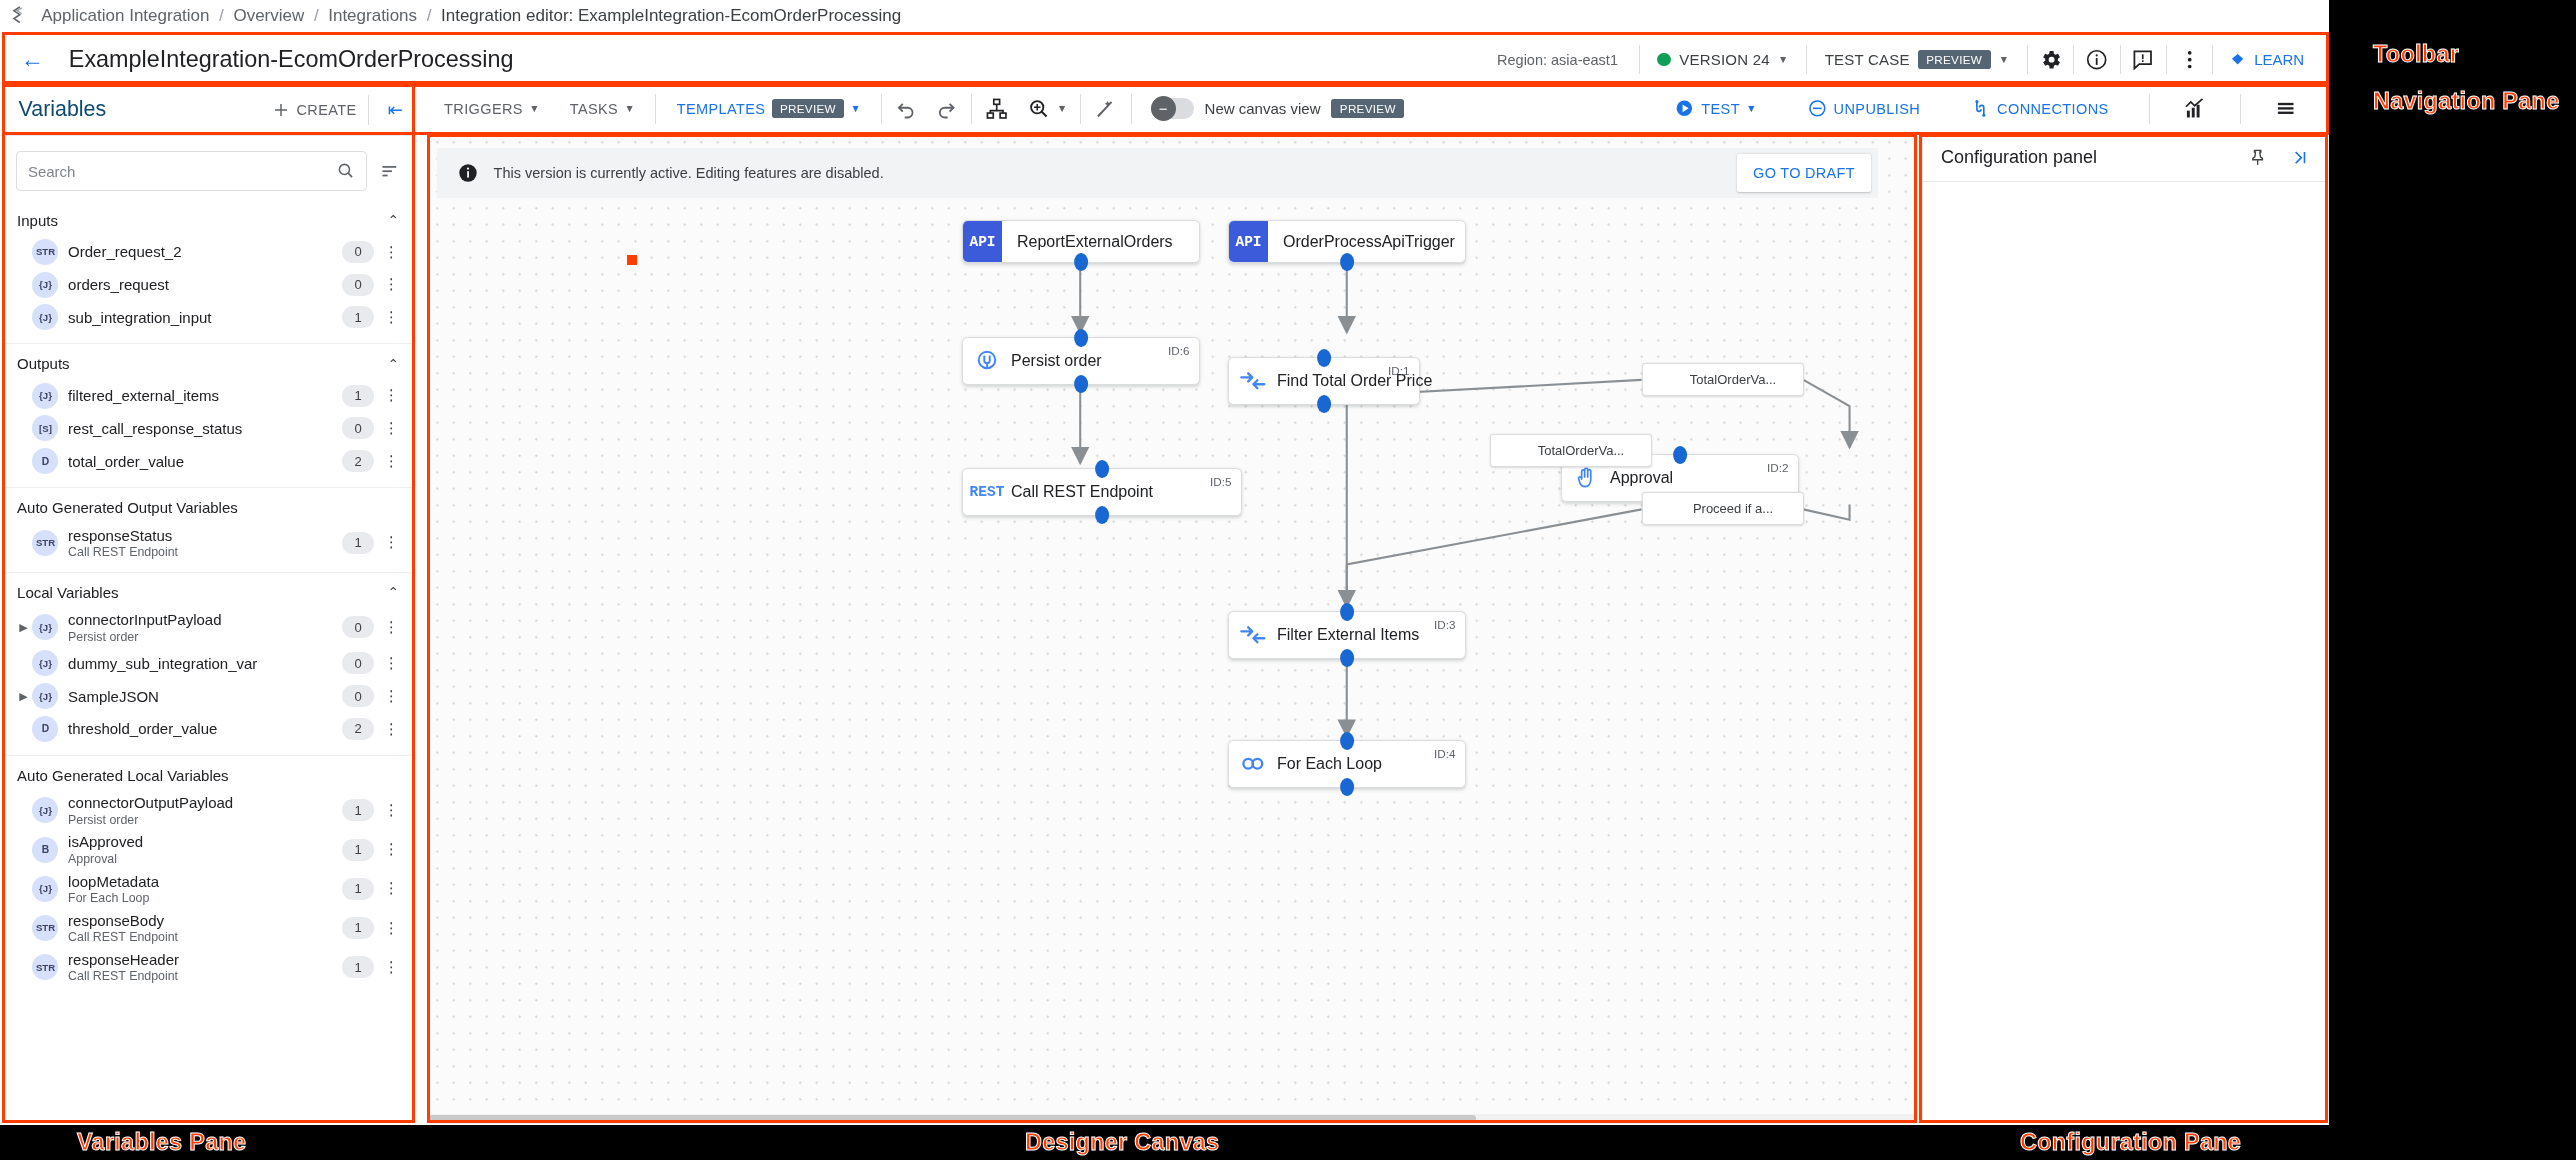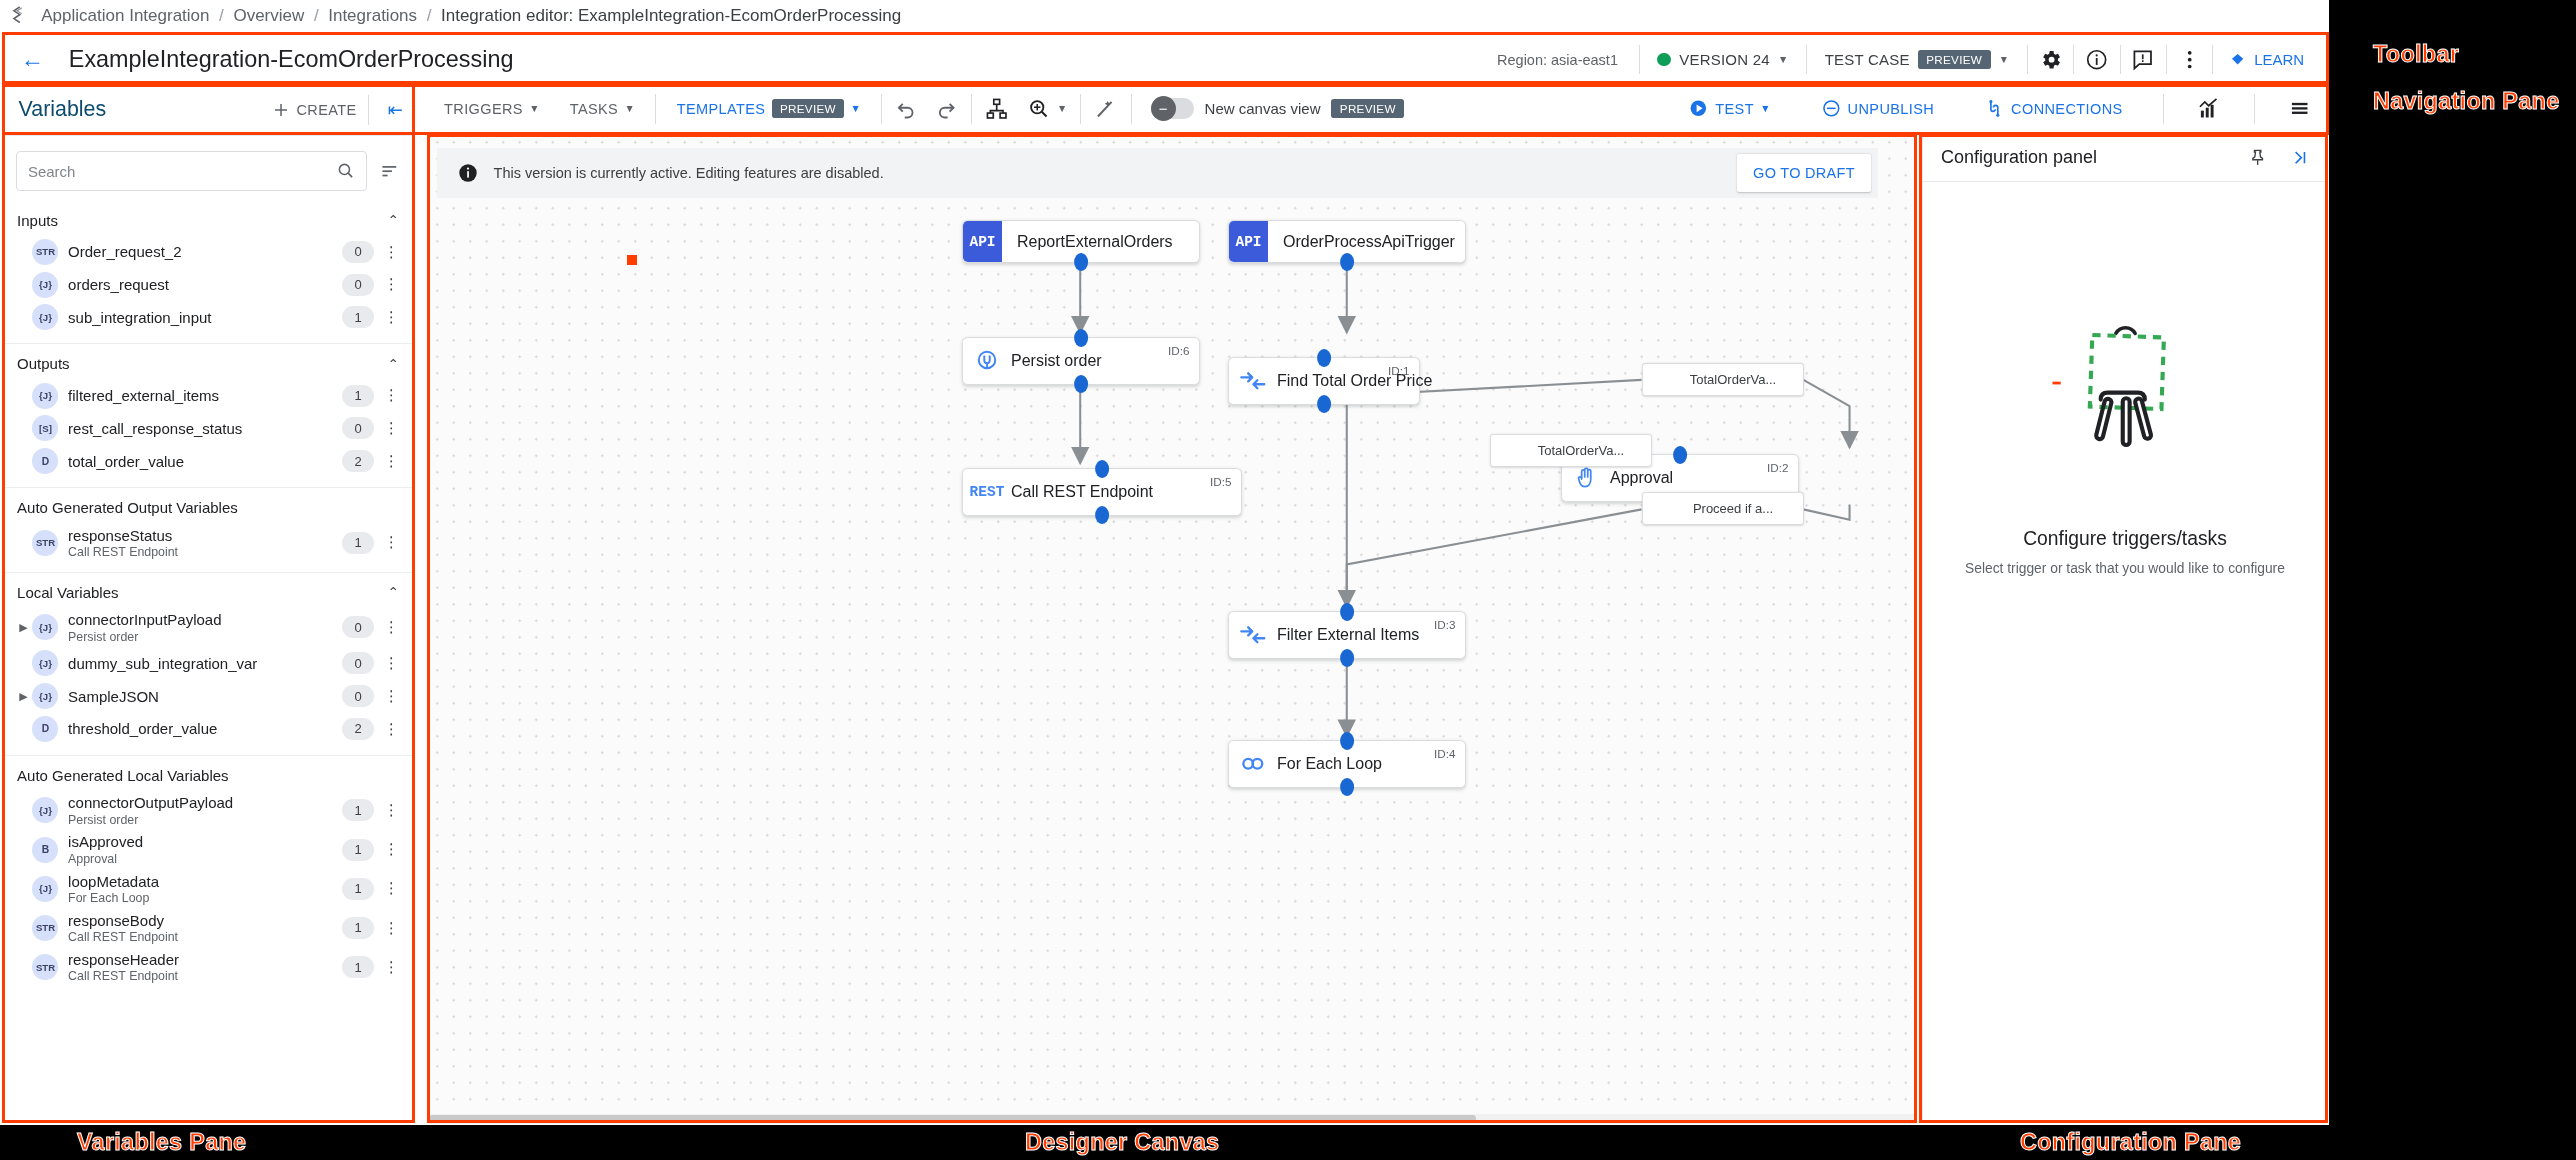--- a/index.html
+++ b/index.html
@@ -114,21 +114,21 @@
   .tb-div { width: 0.7px; height: 30px; background: #dadce0; margin: 0 5.5px; }
   .tb-icon { width: 39px; height: 36px; display: flex; align-items: center; justify-content: center; cursor: pointer; }
   .toggle-track {
     width: 43px; height: 20.7px; border-radius: 10.3px; background: #dadce0; position: relative; cursor: pointer;
   }
   .toggle-knob {
     position: absolute; left: 0; top: -2.1px; width: 25px; height: 25px; border-radius: 50%;
     background: #5f6368; display: flex; align-items: center; justify-content: center; color: #fff; font-size: 15px; line-height: 1;
   }
   .canvas-view-label { font-size: 15px; color: #3c4043; margin-left: 11px; white-space: nowrap; }
-  .tb-right { margin-left: auto; display: flex; align-items: center; padding-right: 10px; gap: 20px; }
+  .tb-right { margin-left: auto; display: flex; align-items: center; padding-right: 24px; gap: 20px; }
 
   
   .canvas {
     position: absolute; left: 429px; top: 134px; width: 1487px; height: 987px;
     background-color: #fbfbfb;
     background-image: radial-gradient(#d8d8d8 1.1px, transparent 1.2px);
     background-size: 16.5px 16.5px;
     overflow: hidden;
   }
   .banner {
@@ -734,33 +734,20 @@
             </svg>
           </div>
           <div class="icon-btn">
             <svg width="19.3" height="19.3" viewBox="0 0 24 24">
               <path d="M7 5 L14 12 L7 19" fill="none" stroke="#1a73e8" stroke-width="2.1"></path>
               <rect x="17" y="5" width="2" height="14" fill="#1a73e8"></rect>
             </svg>
           </div>
         </div>
       </div>
-      <div class="cfg-body">
-        <svg width="193" height="186" viewBox="0 0 140 135">
-          <rect x="17" y="60" width="6" height="2" fill="#ff3d00"></rect>
-          <path d="M63 25 a8 8 0 0 1 14 0" fill="none" stroke="#202124" stroke-width="2.6" stroke-linecap="round"></path>
-          <rect x="45" y="27" width="52" height="52" fill="none" stroke="#34a853" stroke-width="3" stroke-dasharray="6 5" transform="rotate(2 71 53)"></rect>
-          <path d="M52 73 q0-5 5-5 h22 q5 0 5 5" fill="none" stroke="#202124" stroke-width="3" stroke-linecap="round"></path>
-          <rect x="52" y="72" width="5" height="30" rx="2.5" fill="none" stroke="#202124" stroke-width="3" transform="rotate(14 54 86)"></rect>
-          <rect x="68" y="72" width="5" height="34" rx="2.5" fill="none" stroke="#202124" stroke-width="3"></rect>
-          <rect x="80" y="72" width="5" height="30" rx="2.5" fill="none" stroke="#202124" stroke-width="3" transform="rotate(-15 82 86)"></rect>
-        </svg>
-        <div class="cfg-empty-title">Configure triggers/tasks</div>
-        <div class="cfg-empty-sub">Select trigger or task that you would like to configure</div>
-      </div>
     </div>
   </div>
 
   <div class="anno-box" style="left:2.1px; top:32px; width:2327px; height:52px;"></div>
   <div class="anno-box" style="left:2.1px; top:84px; width:2327px; height:51px;"></div>
   <div class="anno-box" style="left:2.1px; top:84px; width:413px; height:1039px;"></div>
   <div class="anno-box" style="left:427px; top:134px; width:1490px; height:989px;"></div>
   <div class="anno-box" style="left:1919px; top:134px; width:409px; height:989px;"></div>
 
   <div class="anno-label" style="left:2373px; top:41px;">Toolbar</div>

